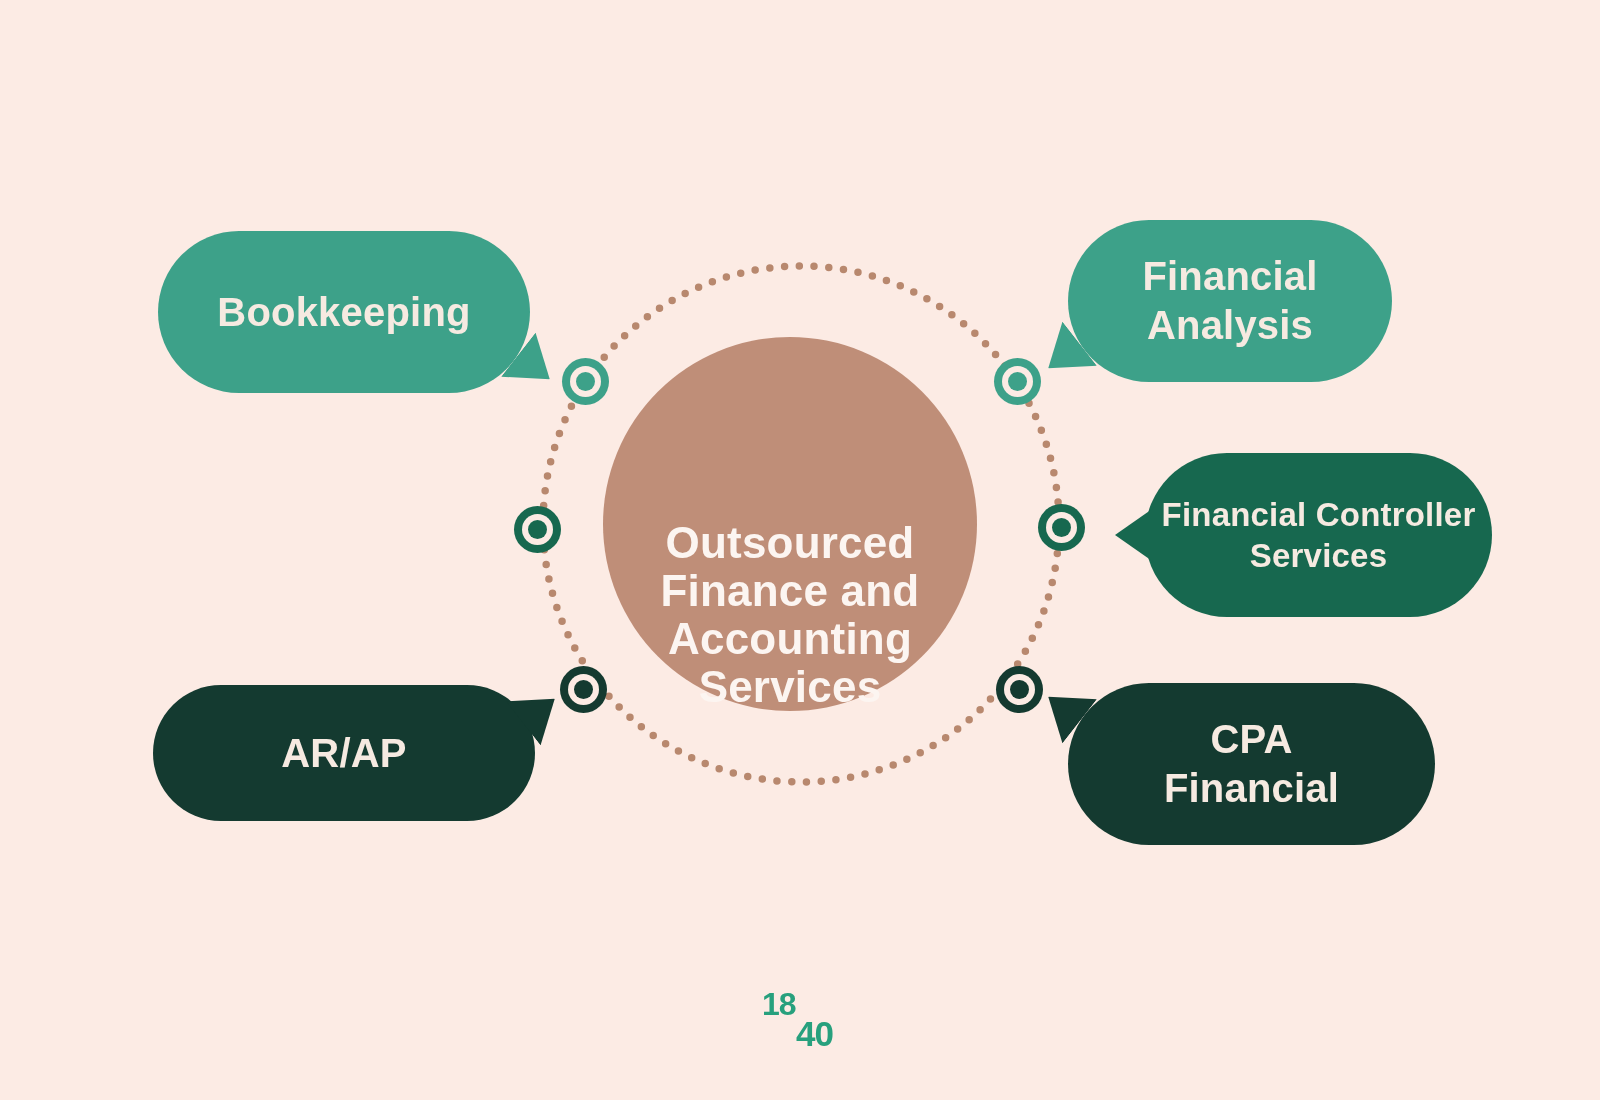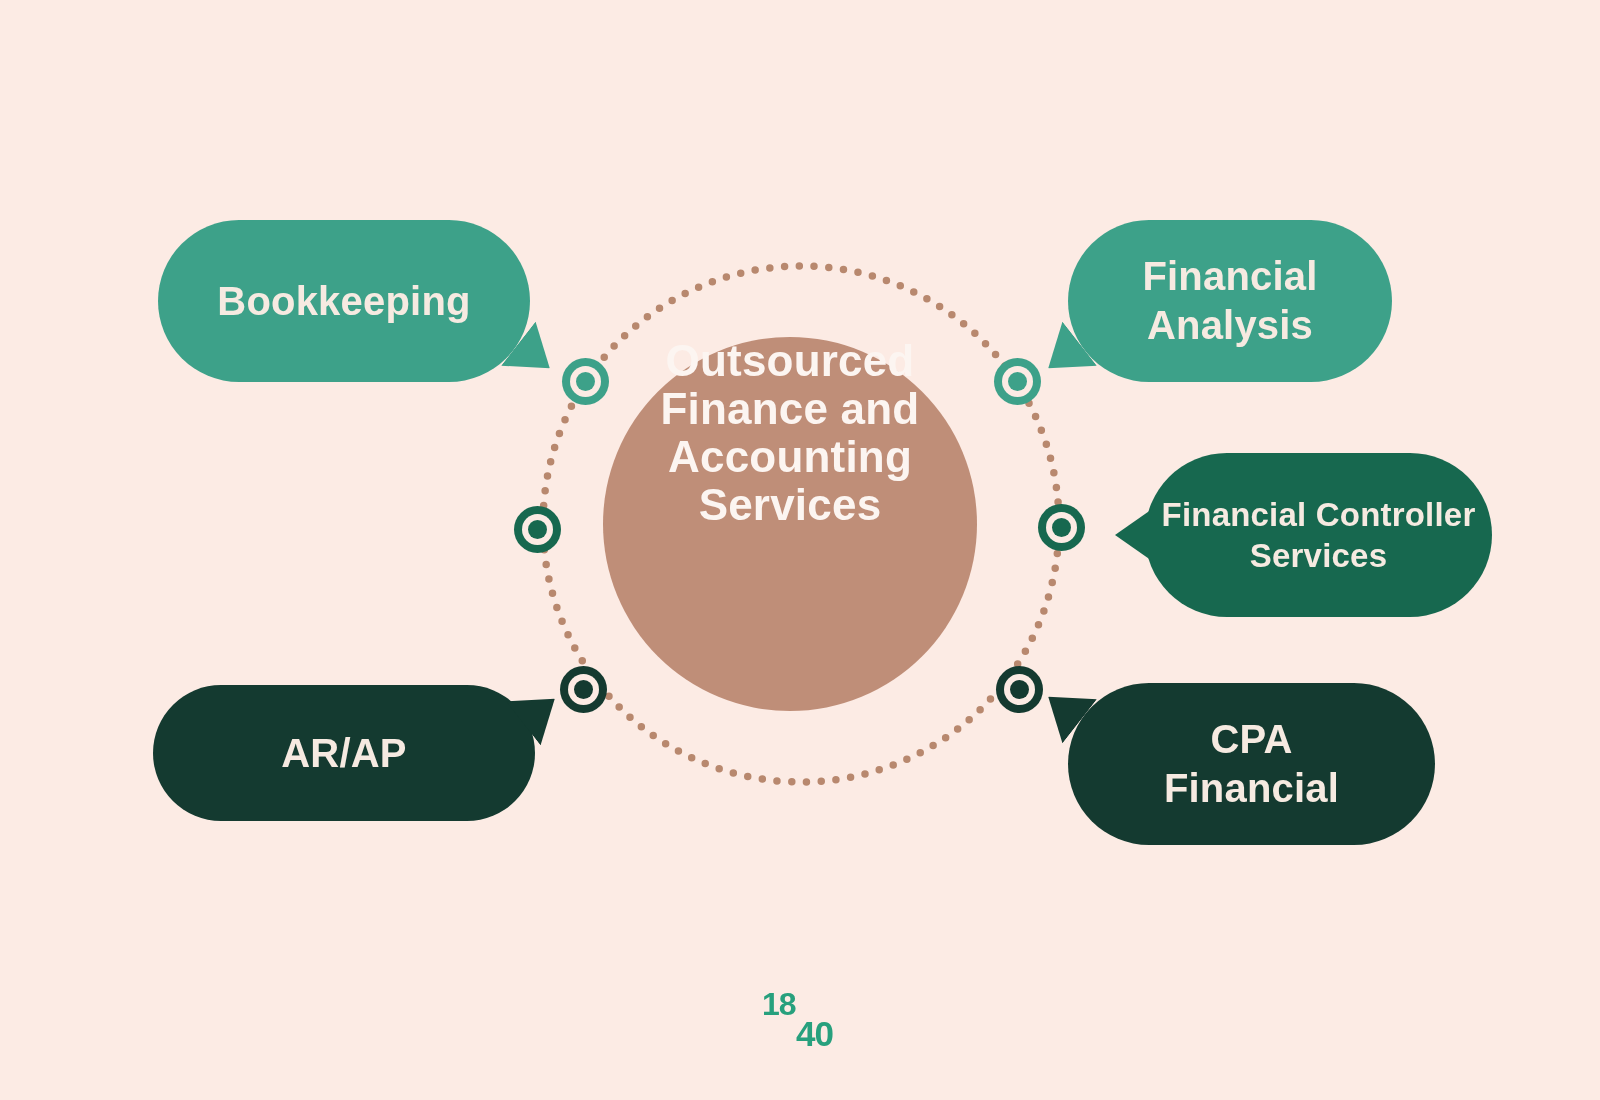--- a/index.html
+++ b/index.html
@@ -15,21 +15,21 @@
   }
 
   
   .dotted-circle { position:absolute; left:0; top:0; width:1600px; height:1100px; }
 
   
   .center-circle {
     position:absolute; left:603px; top:337px;
     width:374px; height:374px;
     background:#bf8e78; border-radius:50%;
-    display:flex; align-items:flex-start; justify-content:center;
+    display:flex; align-items:flex-end; justify-content:center;
   }
   .center-title {
     color:#fcf5f1; font-size:44px; font-weight:700;
     line-height:1.09; text-align:center; white-space:pre-line;
     letter-spacing:0.2px;
   }
 
   
   .ring {
     position:absolute; width:47px; height:47px; border-radius:50%;
@@ -59,21 +59,21 @@
     color:#f6eae1; font-weight:700; font-size:40px; line-height:1.22;
     text-align:center; white-space:pre-line; letter-spacing:0.2px;
     position:relative; z-index:2;
   }
   .tail {
     position:absolute; width:40px; height:56px; background:var(--c);
   }
   .point-right { clip-path:polygon(0 0, 100% 50%, 0 100%); }
   .point-left  { clip-path:polygon(100% 0, 0 50%, 100% 100%); }
 
-  .b-bookkeeping { --c:#3da189; left:158px; top:220px; width:372px; height:162px;align-items:center; }
+  .b-bookkeeping { --c:#3da189; left:158px; top:231px; width:372px; height:162px;align-items:center; }
   .b-bookkeeping .tail { right:-24px; bottom:-2px; transform:rotate(38deg); }
 
   .b-payroll { --c:#17684f; left:88px; top:453px; width:372px; height:164px; }
   .b-payroll .tail { right:-30px; top:50%; transform:translateY(-50%); }
 
   .b-arap { --c:#143a30; left:153px; top:685px; width:382px; height:136px; }
   .b-arap .tail { right:-24px; top:-2px; transform:rotate(-38deg); }
 
   .b-financial-analysis { --c:#3da189; left:1068px; top:220px; width:324px; height:162px; }
   .b-financial-analysis .tail { left:-24px; bottom:-2px; transform:rotate(-38deg); }

